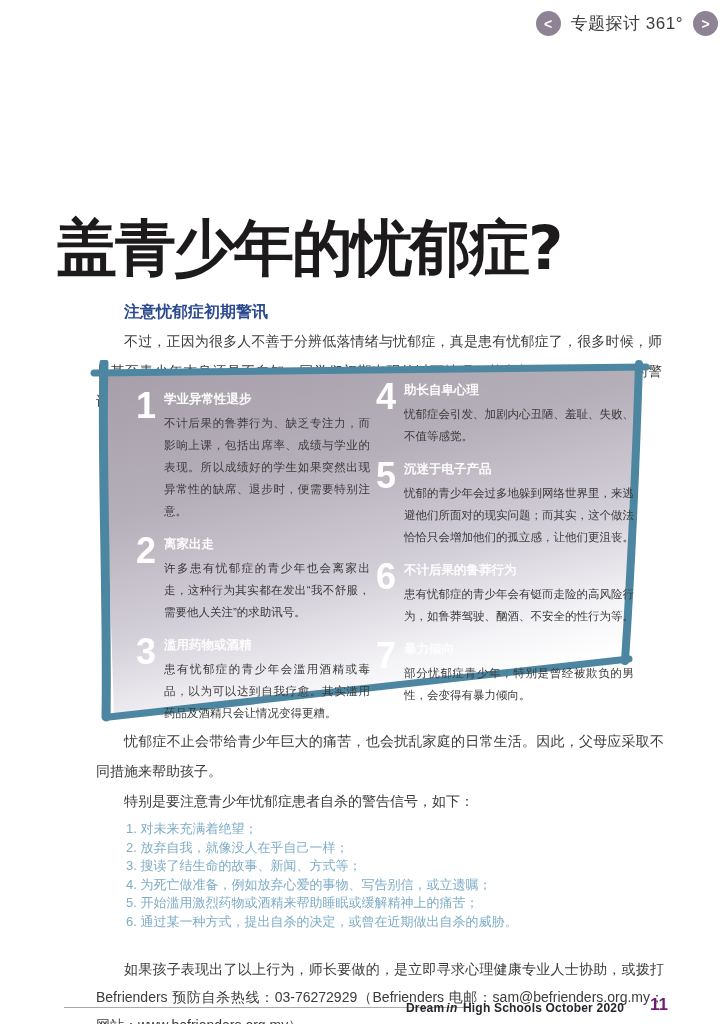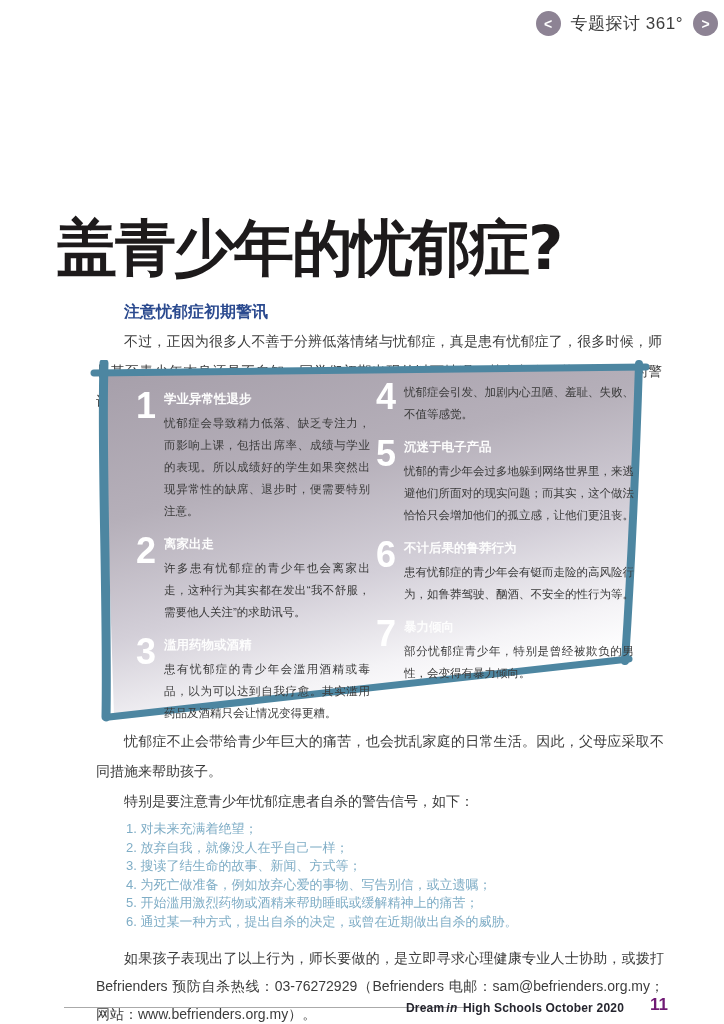--- a/index.html
+++ b/index.html
@@ -26,21 +26,21 @@
   .col-right{position:absolute;left:288px;top:21px;width:258px;}
   .witem{display:flex;margin-bottom:13px;}
   .wnum{flex:none;width:28px;font-size:36px;line-height:0.9;font-weight:bold;color:#ffffff;
     font-family:"Liberation Sans",sans-serif;}
   .wbody{flex:1;}
   .wtitle{font-size:12.5px;font-weight:bold;color:#fdfdfd;margin:1px 0 4px;}
   .wtext{font-size:11.5px;color:#3a3a3a;line-height:22px;text-align:justify;}
   
   .after{position:absolute;left:96px;top:726px;width:568px;}
   .bpara{margin:0;font-size:14px;color:#3c3c3c;line-height:30px;text-align:justify;text-indent:2em;}
-  .signals{margin:4px 0 13px 30px;}
+  .signals{margin:4px 0 24px 30px;}
   .signal{font-size:13px;color:#7fadc6;line-height:18.5px;}
   .bpara.last{margin-top:4px;line-height:28px;}
   
   .footer-line{position:absolute;left:64px;top:1007px;width:404px;height:1px;background:#aaaaaa;}
   .footer{position:absolute;right:56px;top:995px;display:flex;align-items:flex-end;gap:26px;}
   .brand{font-size:12px;font-weight:bold;color:#25252e;letter-spacing:0.2px;}
   .brand .b2{font-style:italic;margin:0 2px;}
   .pagenum{font-size:17px;font-weight:bold;color:#701a75;}
 </style>
 </head>
@@ -75,21 +75,21 @@
       <path d="M 16,3 C 13,90 20,250 18,357" stroke="#4d86a1" stroke-width="9" fill="none" stroke-linecap="round"></path>
       <path d="M 551,4 C 548,100 543,210 537,301" stroke="#4d86a1" stroke-width="8" fill="none" stroke-linecap="round"></path>
       <path d="M 21,357 L 541,299" stroke="#4d86a1" stroke-width="7" fill="none" stroke-linecap="round"></path>
     </svg>
 
     <div class="col-left">
       <div class="witem">
         <span class="wnum">1</span>
         <div class="wbody">
           <div class="wtitle">学业异常性退步</div>
-          <div class="wtext">忧郁症会导致精力低落、缺乏专注力，而影响上课，包括出席率、成绩与学业的表现。所以成绩好的学生如果突然出现异常性的缺席、退步时，便需要特别注意。</div>
+          <div class="wtext">不计后果的鲁莽行为、缺乏专注力，而影响上课，包括出席率、成绩与学业的表现。所以成绩好的学生如果突然出现异常性的缺席、退步时，便需要特别注意。</div>
         </div>
       </div>
       <div class="witem">
         <span class="wnum">2</span>
         <div class="wbody">
           <div class="wtitle">离家出走</div>
           <div class="wtext">许多患有忧郁症的青少年也会离家出走，这种行为其实都在发出“我不舒服，需要他人关注”的求助讯号。</div>
         </div>
       </div>
       <div class="witem">
@@ -98,20 +98,21 @@
           <div class="wtitle">滥用药物或酒精</div>
           <div class="wtext">患有忧郁症的青少年会滥用酒精或毒品，以为可以达到自我疗愈。其实滥用药品及酒精只会让情况变得更糟。</div>
         </div>
       </div>
     </div>
 
     <div class="col-right">
       <div class="witem">
         <span class="wnum">4</span>
         <div class="wbody">
+          <div class="wtitle">助长自卑心理</div>
           <div class="wtext">忧郁症会引发、加剧内心丑陋、羞耻、失败、不值等感觉。</div>
         </div>
       </div>
       <div class="witem">
         <span class="wnum">5</span>
         <div class="wbody">
           <div class="wtitle">沉迷于电子产品</div>
           <div class="wtext">忧郁的青少年会过多地躲到网络世界里，来逃避他们所面对的现实问题；而其实，这个做法恰恰只会增加他们的孤立感，让他们更沮丧。</div>
         </div>
       </div>

